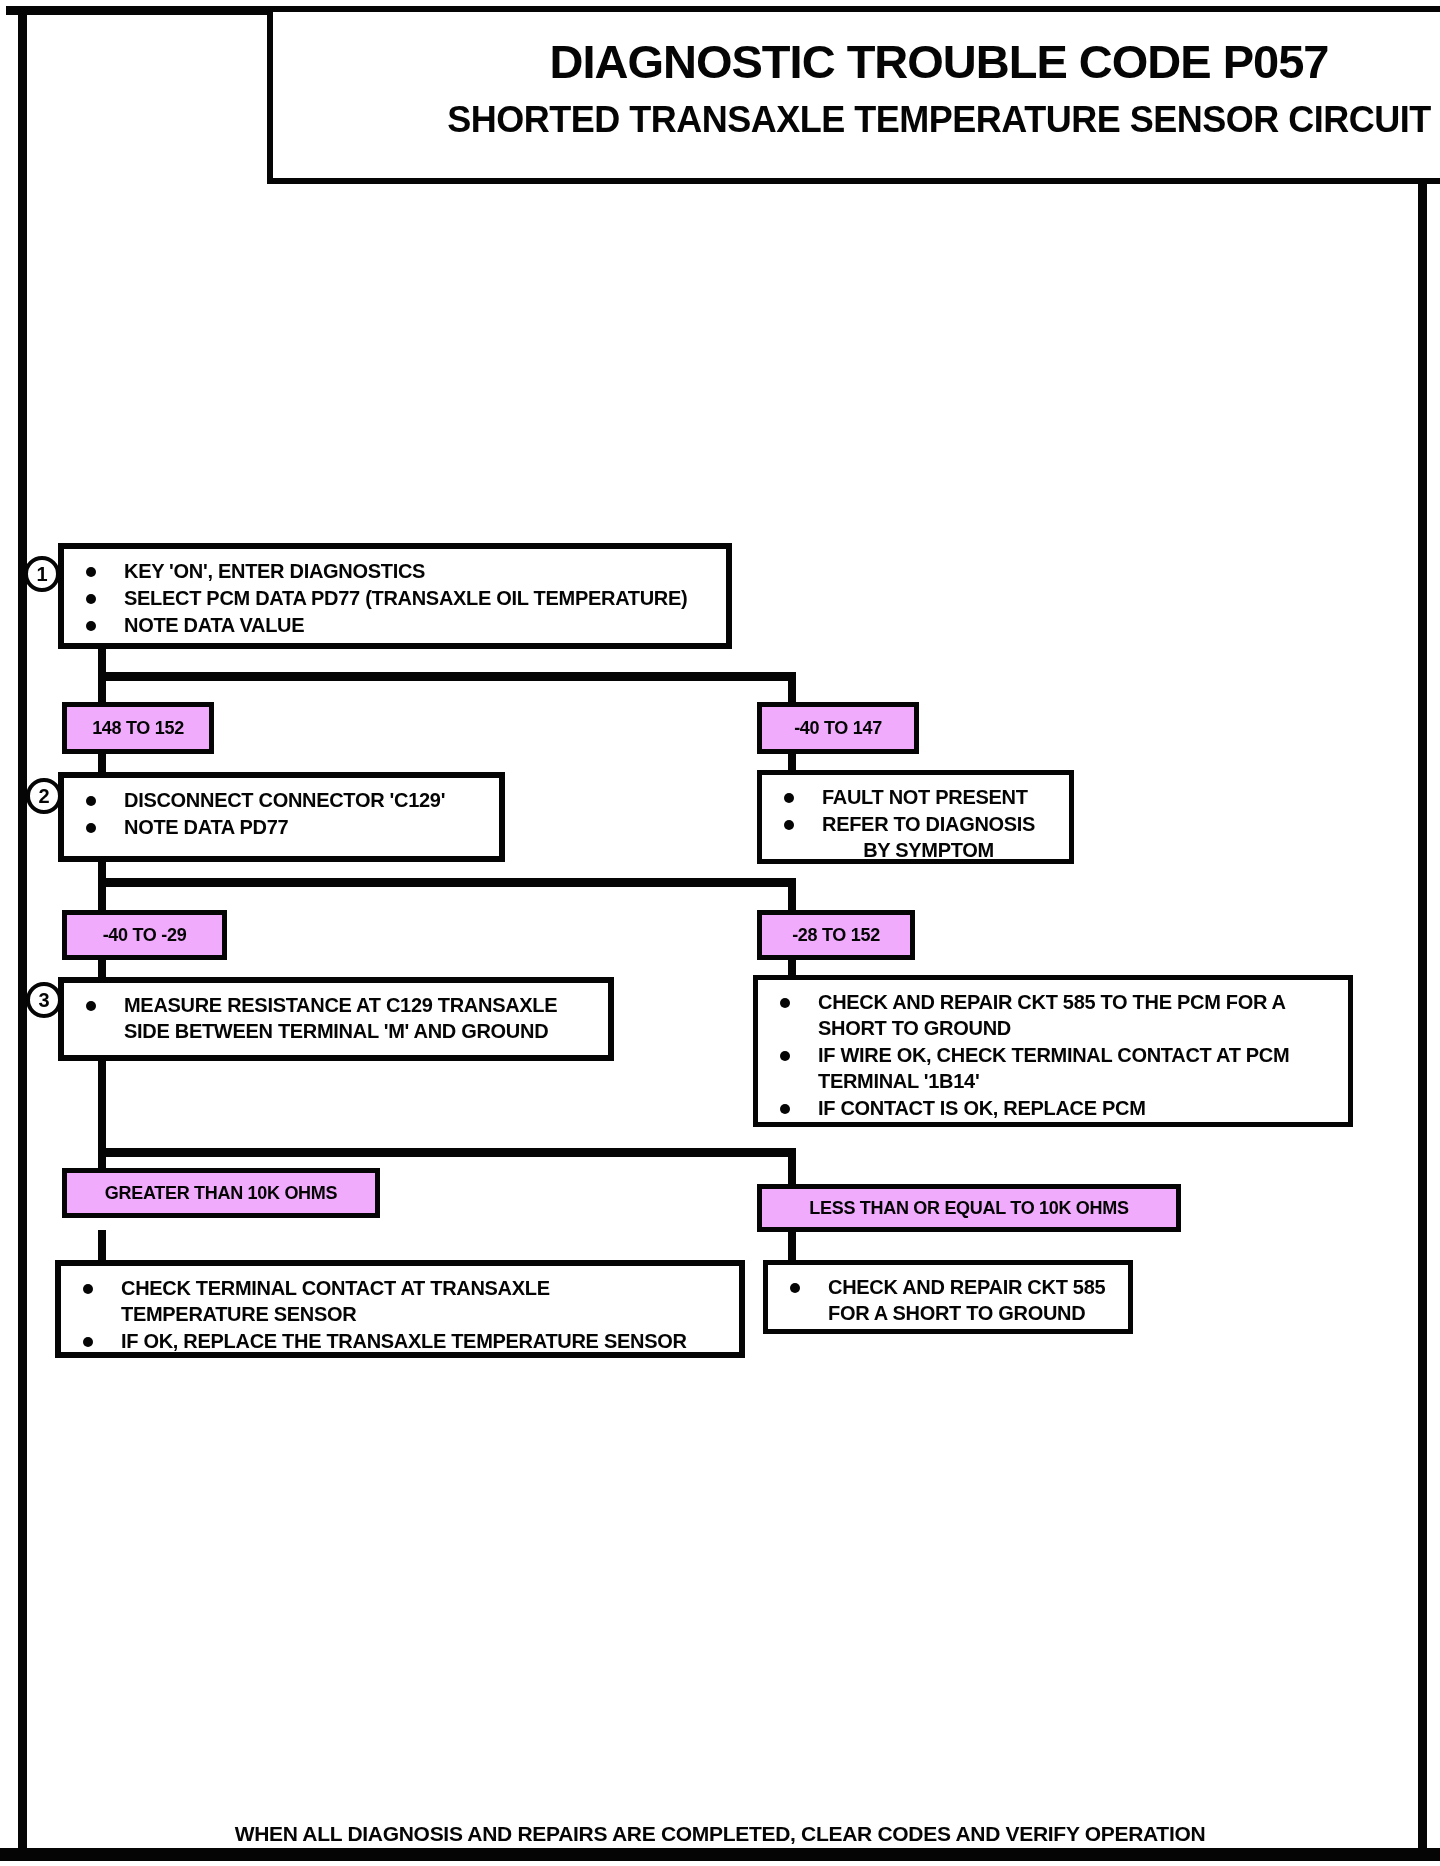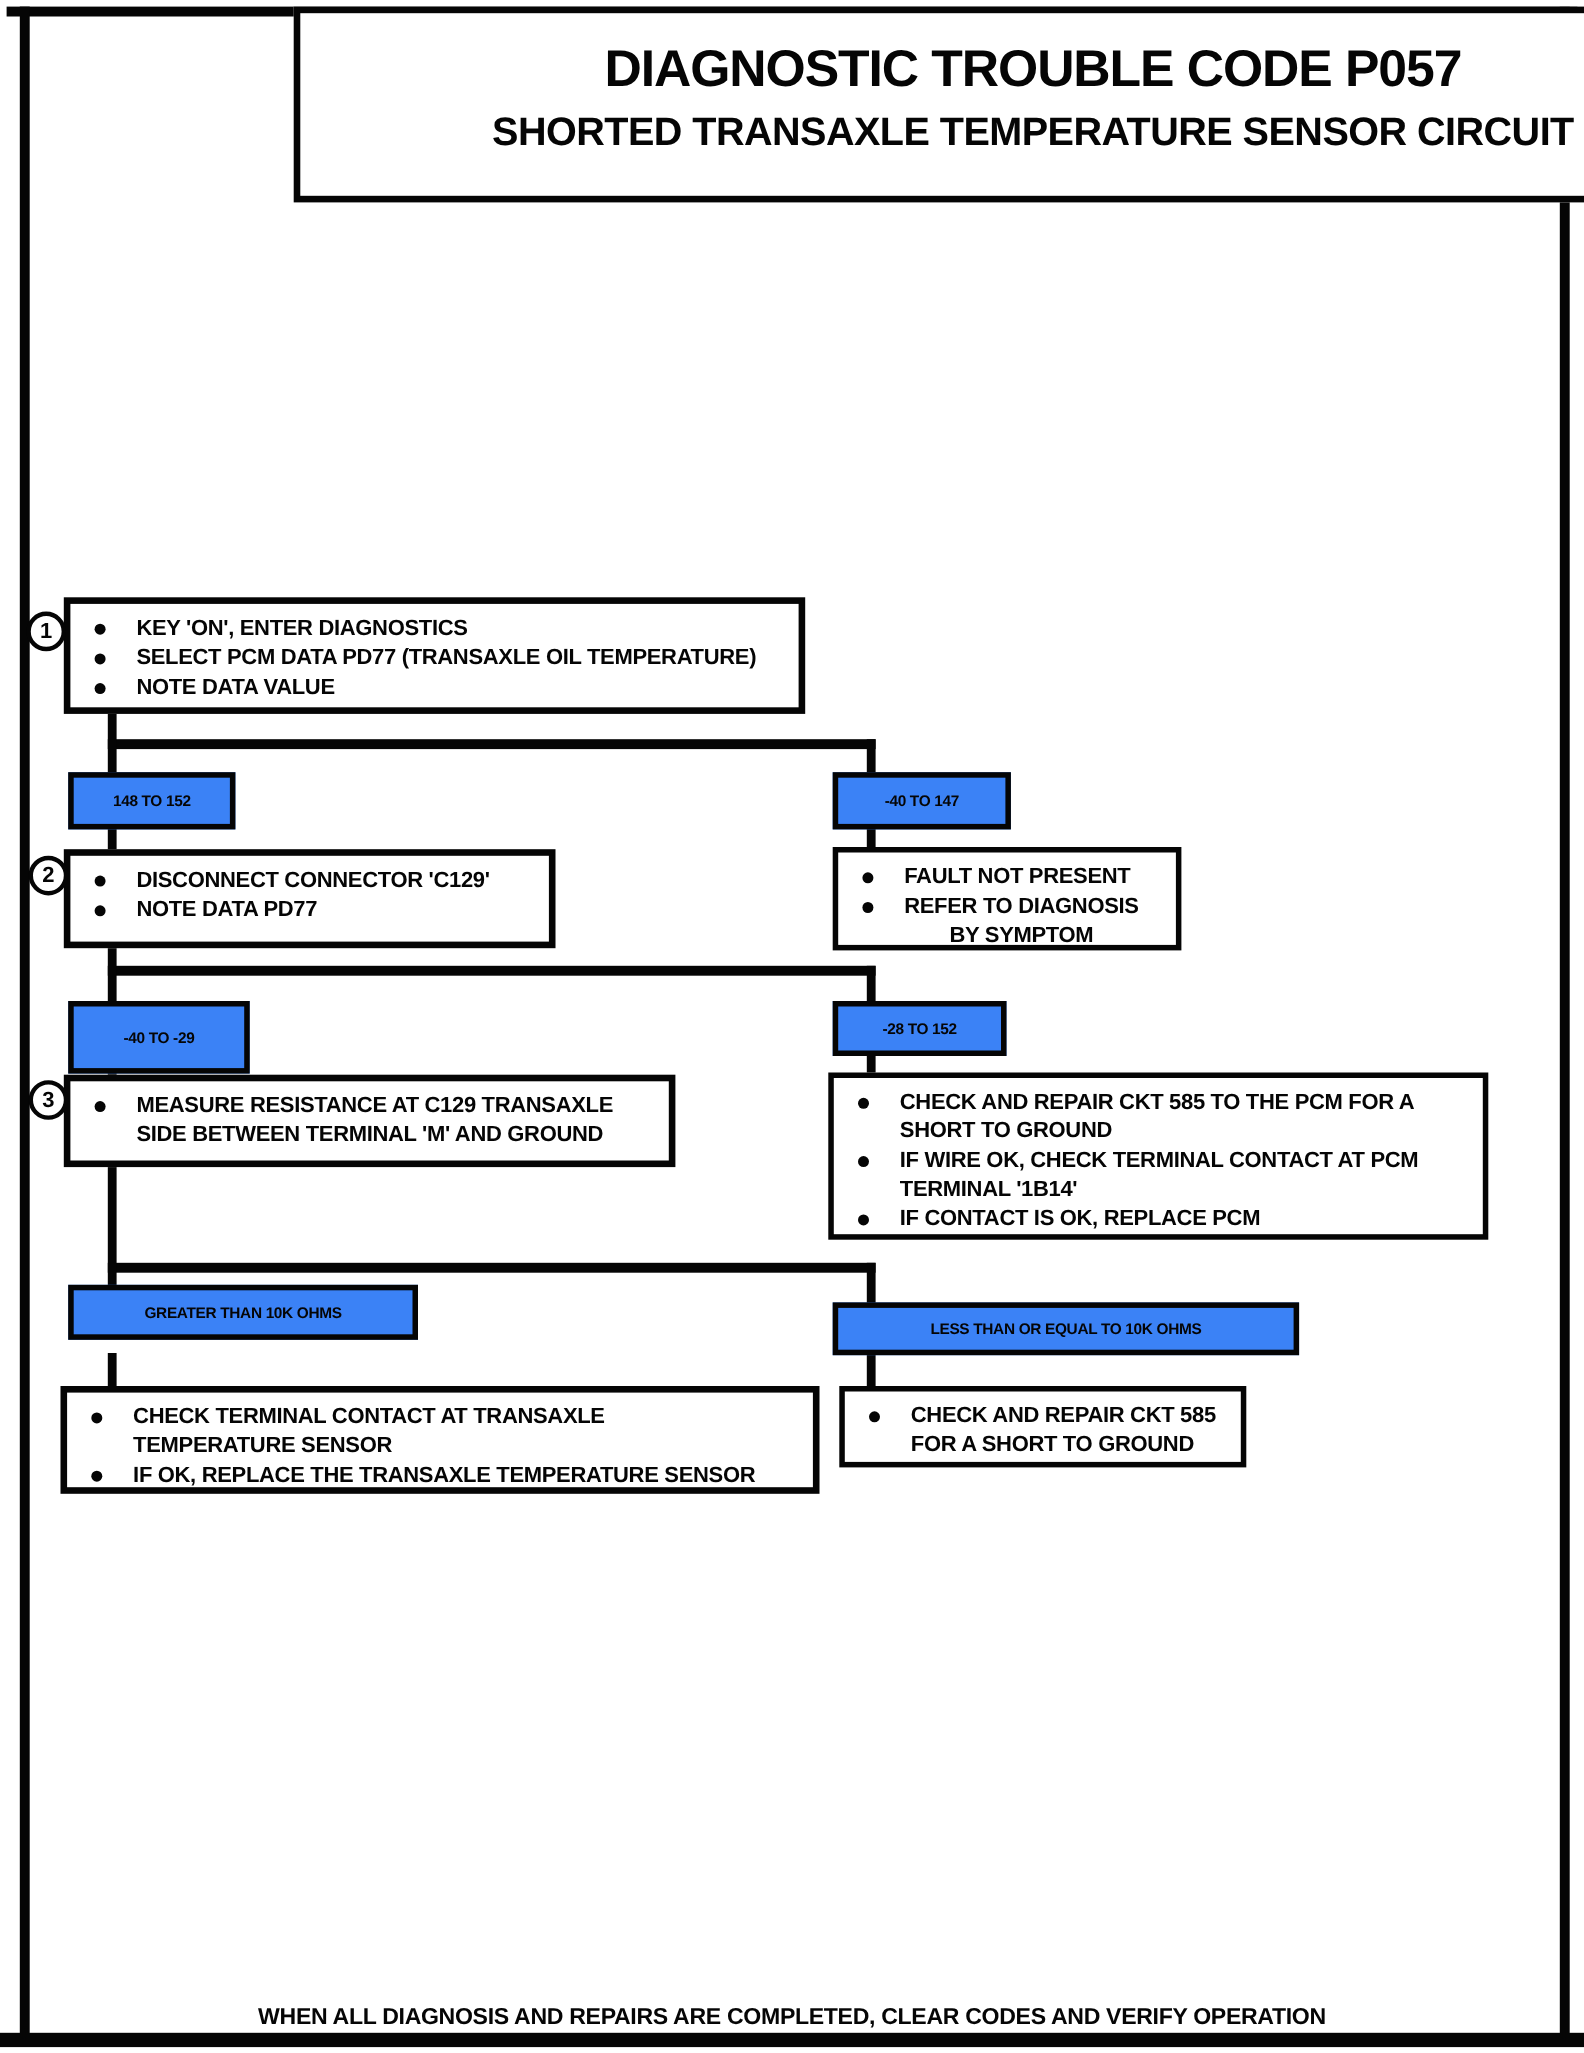--- a/index.html
+++ b/index.html
@@ -9,23 +9,23 @@
     font-family:"Liberation Sans","DejaVu Sans",sans-serif;
     overflow:hidden;
   }
   .line{position:absolute;background:#050505;}
   .fbox{
     position:absolute;box-sizing:border-box;background:#ffffff;
     border:6px solid #050505;padding:9px 3px 6px 0;
   }
   .fbox.thin{border-width:5px;}
   .rlabel{
-    position:absolute;box-sizing:border-box;background:#3b82f6;
+    position:absolute;box-sizing:border-box;background:#f0abfc;
     border:5px solid #050505;display:flex;align-items:center;justify-content:center;
-    font-size:14px;font-weight:bold;letter-spacing:-0.3px;white-space:nowrap;
+    font-size:18px;font-weight:bold;letter-spacing:-0.3px;white-space:nowrap;
   }
   .li{display:flex;align-items:flex-start;margin:0 0 1px 0;}
   .dot{flex:none;width:10px;height:10px;border-radius:50%;background:#050505;margin:9px 0 0 22px;}
   .txt{
     margin-left:28px;font-size:20px;font-weight:bold;line-height:26px;
     letter-spacing:-0.3px;white-space:pre-line;
   }
   .circle{
     position:absolute;box-sizing:border-box;width:36px;height:36px;border-radius:50%;
     border:4px solid #050505;background:#ffffff;display:flex;align-items:center;justify-content:center;
@@ -123,21 +123,21 @@
         <span class="txt">FAULT NOT PRESENT</span>
       </div>
       <div class="li">
         <span class="dot"></span>
         <span class="txt">REFER TO DIAGNOSIS
 BY SYMPTOM</span>
       </div>
     </div>
 </div>
 
-<div class="rlabel" style="left:62px;top:910px;width:165px;height:66px;">
+<div class="rlabel" style="left:62px;top:910px;width:165px;height:50px;">
   <span>-40 TO -29</span>
 </div>
 <div class="rlabel" style="left:757px;top:910px;width:158px;height:50px;">
   <span>-28 TO 152</span>
 </div>
 
 <div class="circle" style="left:26px;top:982px;">
   <span>3</span>
 </div>
 <div class="fbox" style="left:58px;top:977px;width:556px;height:84px;">

